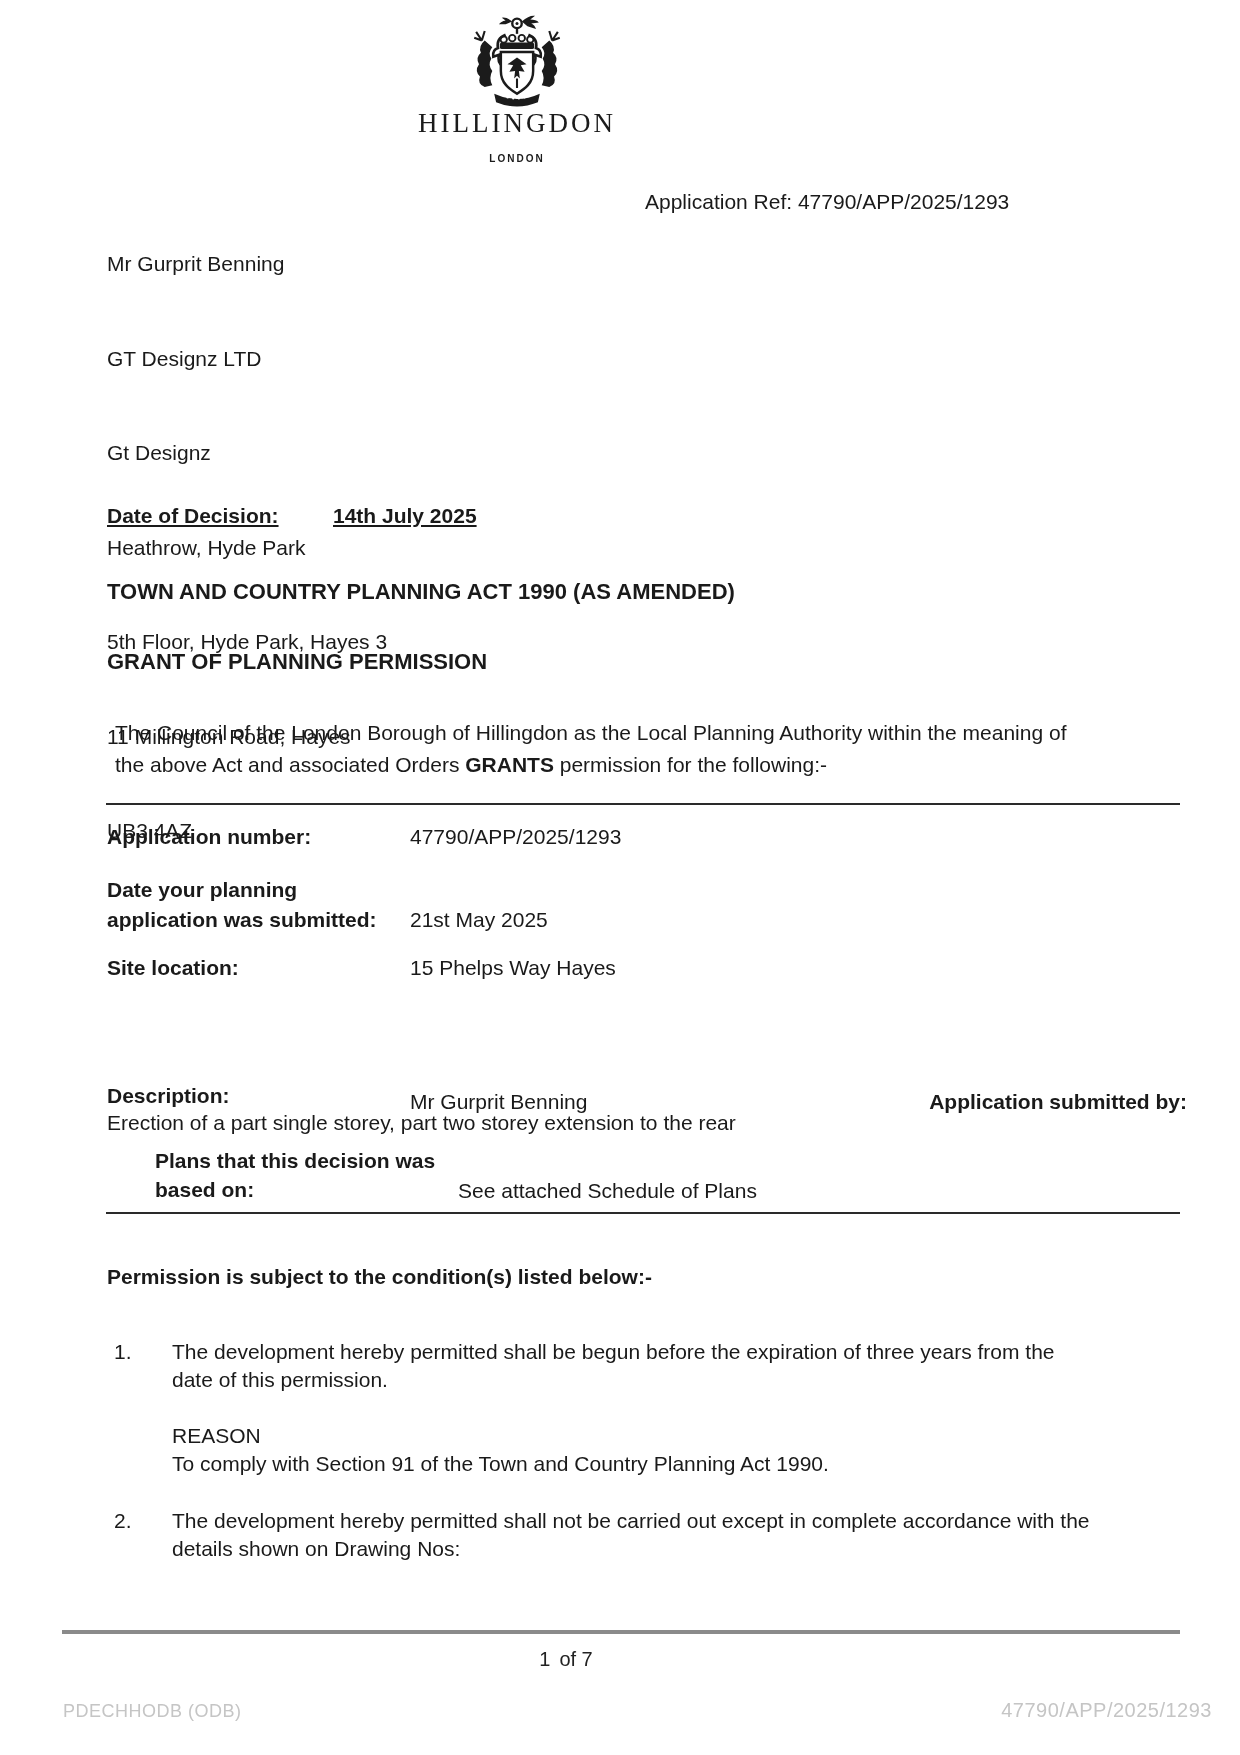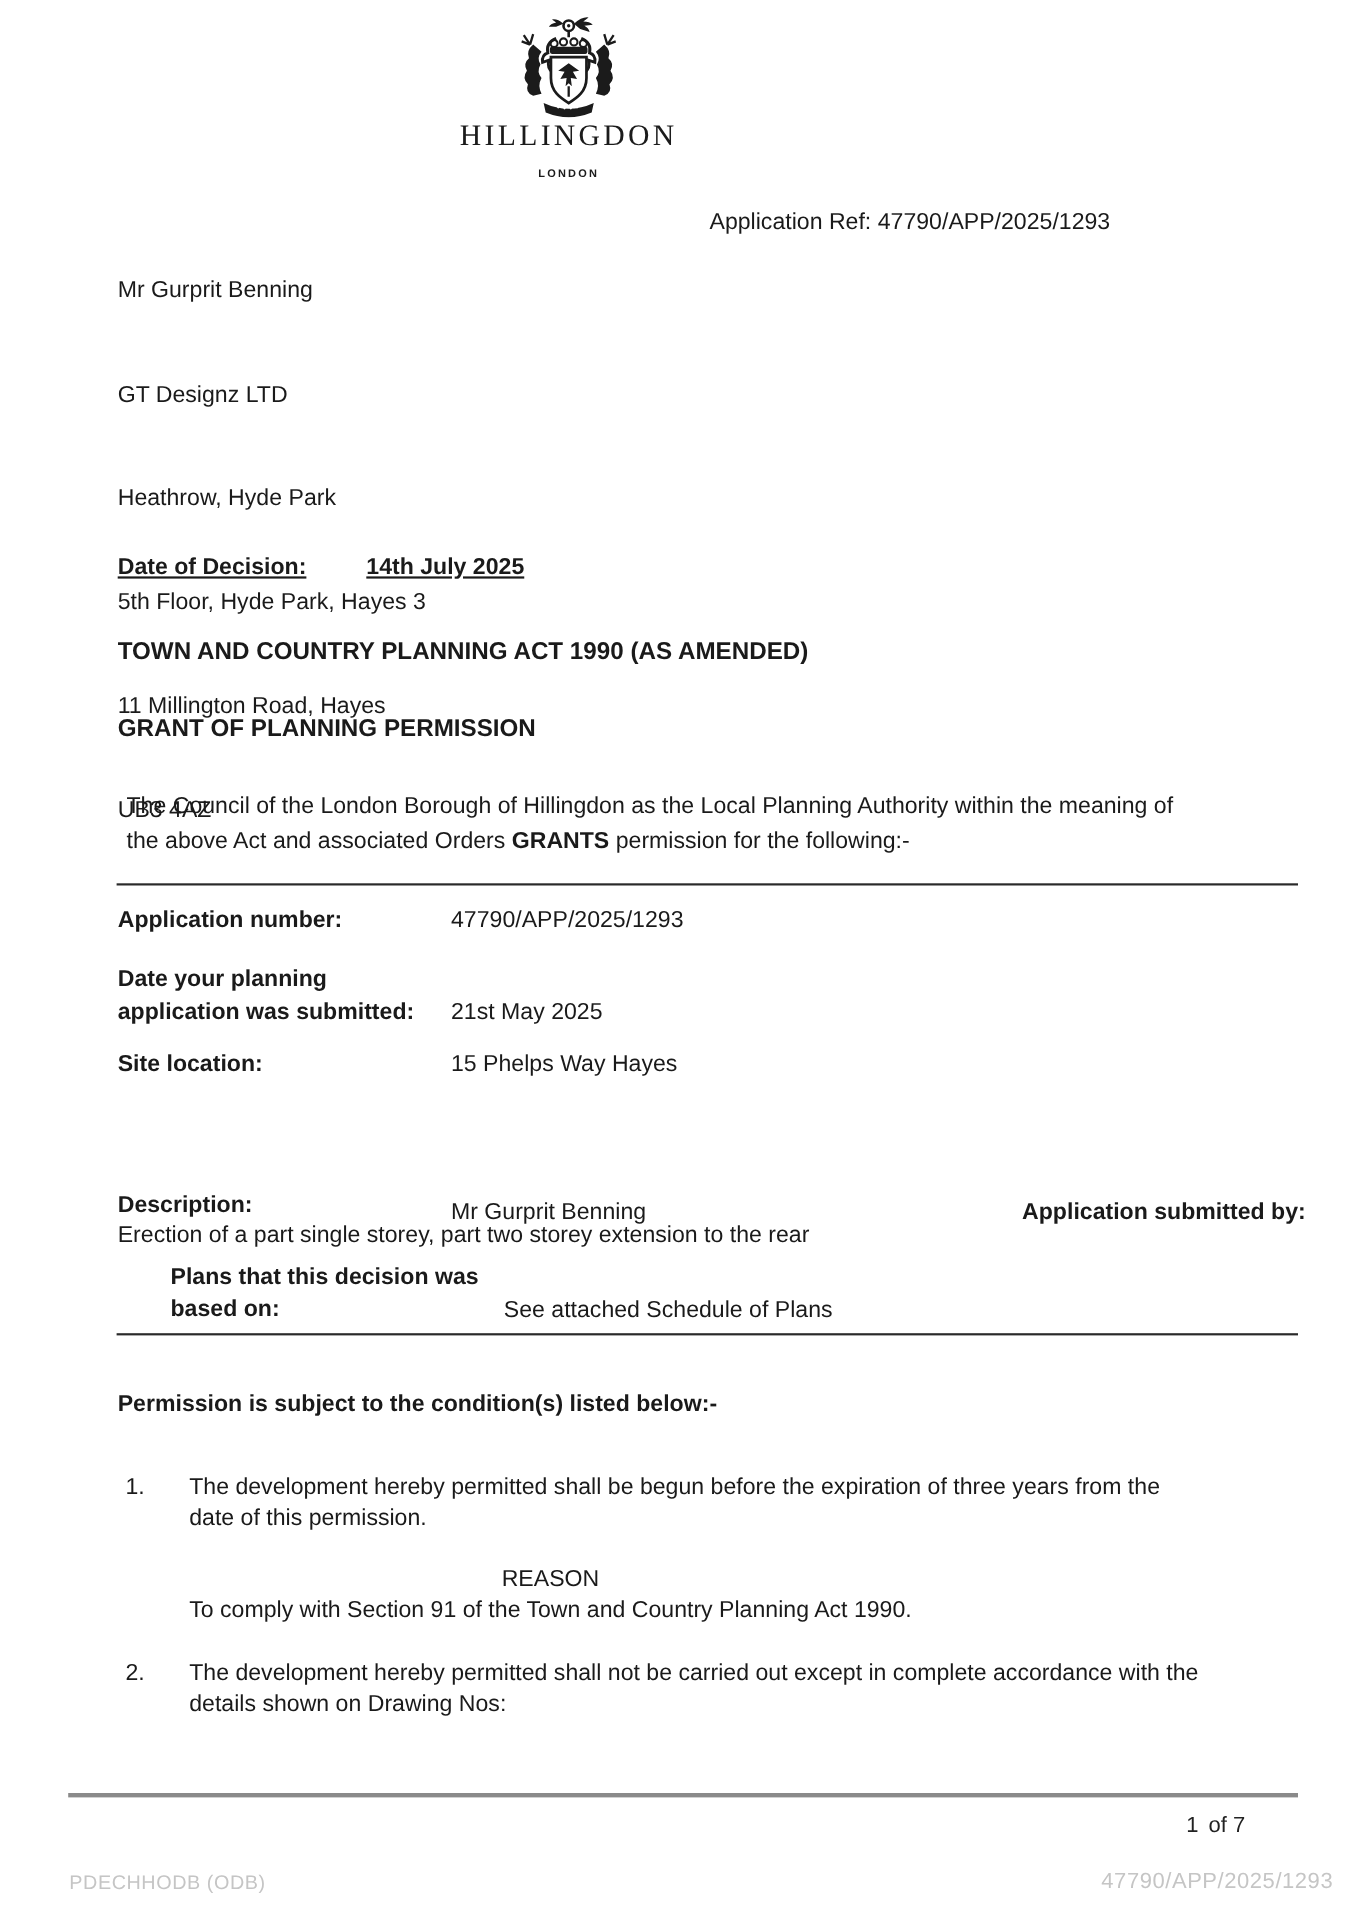--- a/index.html
+++ b/index.html
@@ -71,28 +71,28 @@
   .row-plans{top:1146px; line-height:29px;margin-left:48px;}
   
   .perm-heading{
     position:absolute; top:1265px; left:107px;
     font-size:21px; font-weight:bold; line-height:24px;
   }
   .cond{position:absolute; left:114px; font-size:21px; line-height:28px;}
   .cond .num{position:absolute; left:0; top:0;}
   .cond .ctext{position:absolute; left:58px; top:0; width:985px;}
   .cond-1{top:1338px;}
-  .cond-1-reason{top:1422px;text-align:center;}
+  .cond-1-reason{top:1422px;}
   .cond-2{top:1507px;}
   .reason-block{position:absolute; left:172px; font-size:21px; line-height:28px;}
   
   .footer-rule{position:absolute; top:1630px; left:62px; width:1118px; height:4px; background:#8a8a8a;}
   .page-num{
     position:absolute; top:1648px; left:0; width:1132px;
-    text-align:right; font-size:20px; color:#222;
+    text-align:center; font-size:20px; color:#222;
   }
   .page-num .gap{display:inline-block; width:9px;}
   .footer-left{
     position:absolute; top:1701px; left:63px;
     font-size:18px; color:#c5c5c5; letter-spacing:0.5px;
   }
   .footer-right{
     position:absolute; top:1699px; right:28px;
     font-size:20px; color:#c5c5c5; letter-spacing:0.5px;
   }
@@ -139,20 +139,21 @@
         <circle cx="68" cy="90" r="1.1" fill="#ffffff" stroke="none"></circle>
       </g>
     </svg>
     <div class="wordmark">HILLINGDON</div>
     <div class="wordmark-sub">LONDON</div>
   </div>
 
   <div class="recipient">
     <div>Mr Gurprit Benning</div>
     <div>GT Designz LTD</div>
+    <div>Gt Designz</div>
     <div>Heathrow, Hyde Park</div>
     <div>5th Floor, Hyde Park, Hayes 3</div>
     <div>11 Millington Road, Hayes</div>
     <div>UB3 4AZ</div>
   </div>
 
   <div class="app-ref">
     <span>Application Ref:</span>
     <span> </span>
     <span>47790/APP/2025/1293</span>

